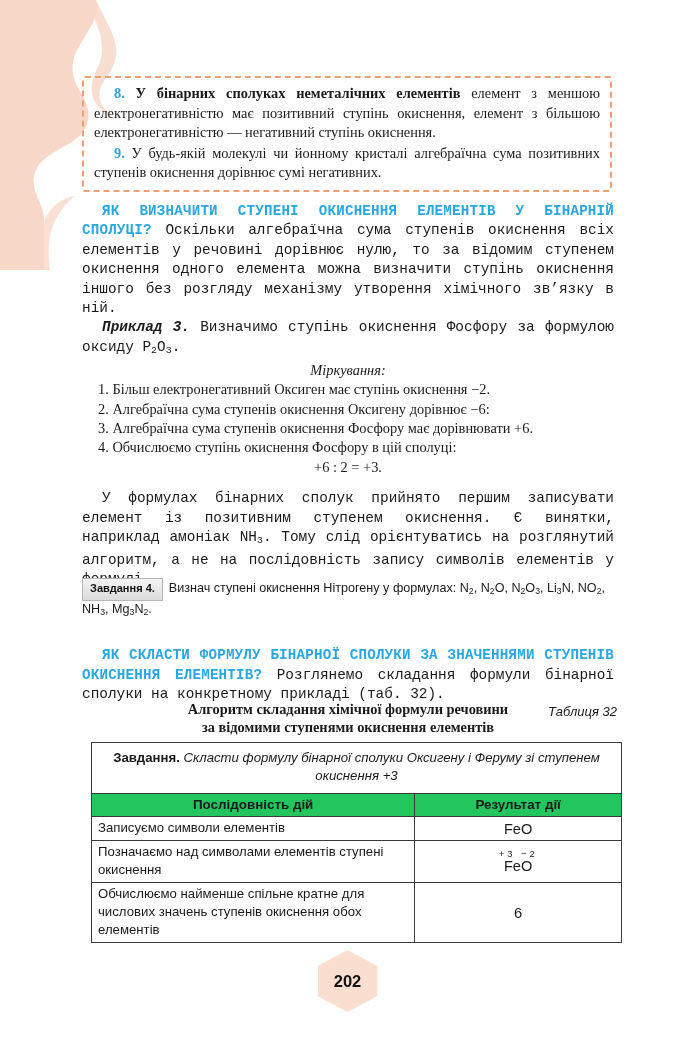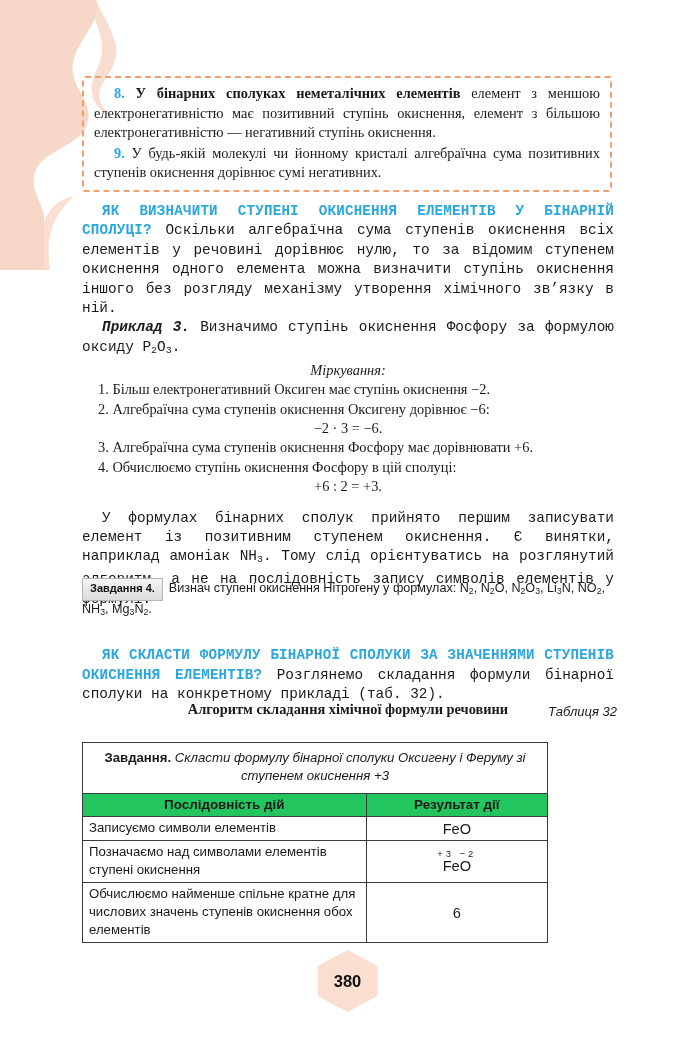--- a/index.html
+++ b/index.html
@@ -83,21 +83,21 @@
     font-style:italic; font-size:13px; color:#1a1a1a;margin-top:20px;
   }
   .tbl-title {
     position:absolute; left:82px; top:700px; width:532px;
     text-align:center; font-weight:bold;
     font-size:14.4px; line-height:18.4px;
   }
 
   
   .tbl {
-    position:absolute; left:82px; top:742px; width:466px;
+    position:absolute; left:91px; top:742px; width:531px;
     border-collapse:collapse;
     font-family:"Liberation Sans", sans-serif;
     table-layout:fixed;
     padding-left:40px;
   }
   .tbl td, .tbl th { border:1px solid #3a3a3a; }
   .tbl .zav {
     padding:6px 10px 8px 10px;
     text-align:center;
     font-size:13.2px; line-height:18px;
@@ -149,21 +149,20 @@
     <p class="indent"><span class="head-blue">ЯК ВИЗНАЧИТИ СТУПЕНІ ОКИСНЕННЯ ЕЛЕМЕНТІВ У БІНАРНІЙ СПОЛУЦІ?</span><span> Оскільки алгебраїчна сума ступенів окиснення всіх елементів у речовині дорівнює нулю, то за відомим ступенем окиснення одного елемента можна визначити ступінь окиснення іншого без розгляду механізму утворення хімічного зв’язку в ній.</span></p>
 
     <p class="indent"><span class="italic-b">Приклад 3.</span><span> Визначимо ступінь окиснення Фосфору за формулою оксиду P</span><sub>2</sub><span>O</span><sub>3</sub><span>.</span></p>
 
     <p class="centered"><span class="italic">Міркування:</span></p>
 
     <div class="numlist">
       <div>1. Більш електронегативний Оксиген має ступінь окиснення −2.</div>
       <div>2. Алгебраїчна сума ступенів окиснення Оксигену дорівнює −6:</div>
     </div>
-    <p class="centered">−2 · 3 = −6.</p>
     <div class="numlist">
       <div>3. Алгебраїчна сума ступенів окиснення Фосфору має дорівнювати +6.</div>
       <div>4. Обчислюємо ступінь окиснення Фосфору в цій сполуці:</div>
     </div>
     <p class="centered">+6 : 2 = +3.</p>
 
 
     <p class="indent" style="margin-top:12px"><span>У формулах бінарних сполук прийнято першим записувати елемент із позитивним ступенем окиснення. Є винятки, наприклад амоніак NH</span><sub>3</sub><span>. Тому слід орієнтуватись на розглянутий алгоритм, а не на послідовність запису символів елементів у формулі.</span></p>
   </div>
 
@@ -171,20 +170,21 @@
     <span class="task-badge">Завдання 4.</span><span class="task-text"><span>Визнач ступені окиснення Нітрогену у формулах: N</span><sub>2</sub><span>, N</span><sub>2</sub><span>O, N</span><sub>2</sub><span>O</span><sub>3</sub><span>, Li</span><sub>3</sub><span>N, NO</span><sub>2</sub><span>, NH</span><sub>3</sub><span>, Mg</span><sub>3</sub><span>N</span><sub>2</sub><span>.</span></span>
   </div>
 
   <div class="sec2">
     <p class="indent"><span class="head-blue">ЯК СКЛАСТИ ФОРМУЛУ БІНАРНОЇ СПОЛУКИ ЗА ЗНАЧЕННЯМИ СТУПЕНІВ ОКИСНЕННЯ ЕЛЕМЕНТІВ?</span><span> Розглянемо складання формули бінарної сполуки на конкретному прикладі (таб. 32).</span></p>
   </div>
 
   <div class="tbl-num">Таблиця 32</div>
   <div class="tbl-title">
     <div>Алгоритм складання хімічної формули речовини</div>
+    <div>за відомими ступенями окиснення елементів</div>
   </div>
 
   <table class="tbl">
     <colgroup>
         <col style="width:61%">
         <col style="width:39%">
       </colgroup>
     <tbody>
       <tr>
         <td class="zav" colspan="2"><b>Завдання.</b><span> Скласти формулу бінарної сполуки Оксигену і Феруму зі ступенем окиснення +3</span></td>
@@ -204,15 +204,15 @@
           <span class="oxf">FeO</span>
         </td>
       </tr>
       <tr>
         <td class="cl">Обчислюємо найменше спільне кратне для числових значень ступенів окиснення обох елементів</td>
         <td class="cr">6</td>
       </tr>
     </tbody>
   </table>
 
-  <div class="pagenum">380</div>
+  <div class="pagenum">202</div>
 
 </div>
 
 </body></html>

